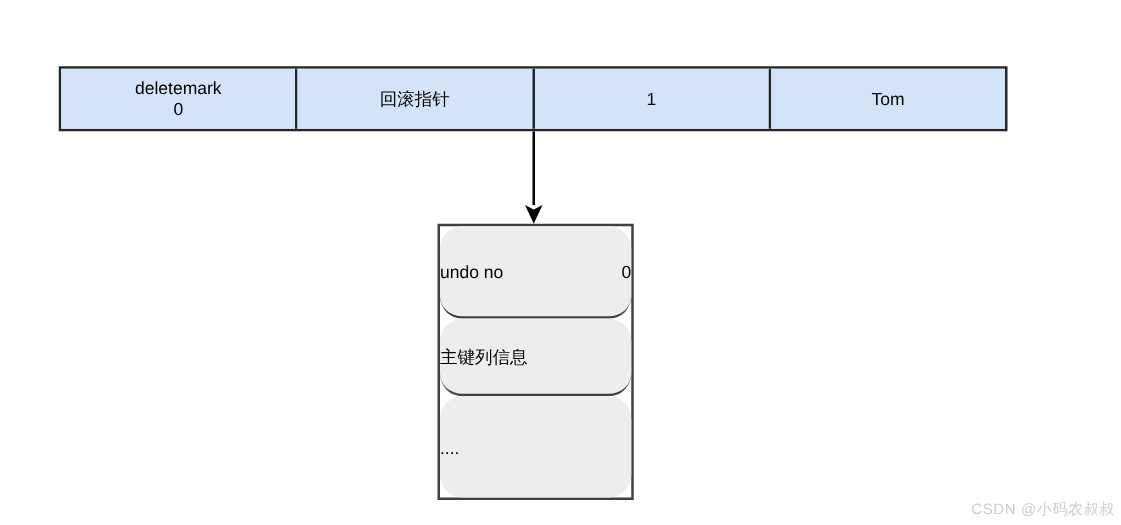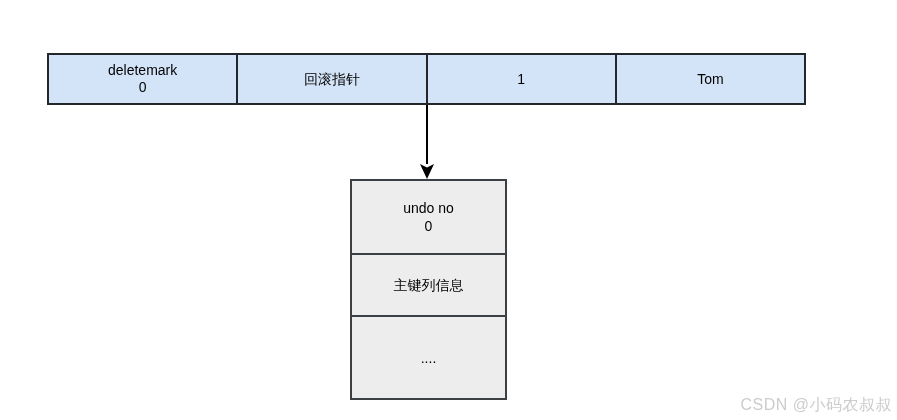--- a/index.html
+++ b/index.html
@@ -50,37 +50,38 @@
     height: 221px;
     display: flex;
     flex-direction: column;
     box-sizing: border-box;
     border: 2px solid var(--undo-border, #3c4043);
   }
   .undo-cell {
     background: var(--undo-fill, #ededed);
     border-bottom: 2px solid var(--undo-border, #3c4043);
     display: flex;
-    flex-direction: column;
+    flex-direction: row;
     align-items: center;
-    justify-content: center;
+    justify-content: space-between;
     font-size: 14px;
     line-height: 18px;
     text-align: center;
     box-sizing: border-box;
+    border-radius: 18px;
   }
   .undo-cell:last-child { border-bottom: none; }
   .undo-cell-0 { height: 74px; flex: 0 0 auto; }
   .undo-cell-1 { height: 62px; flex: 0 0 auto; }
   .undo-cell-2 { flex: 1 1 auto; }
   .watermark {
     position: absolute;
     right: 5px;
     bottom: 4px;
-    font-size: 16px;
+    font-size: 12px;
     letter-spacing: 0.5px;
     color: var(--watermark-color, #cccccc);
     text-shadow: 0 1px 0 #ffffff;
   }
 </style>
 </head>
 <body>
 
 <div class="canvas">
 

